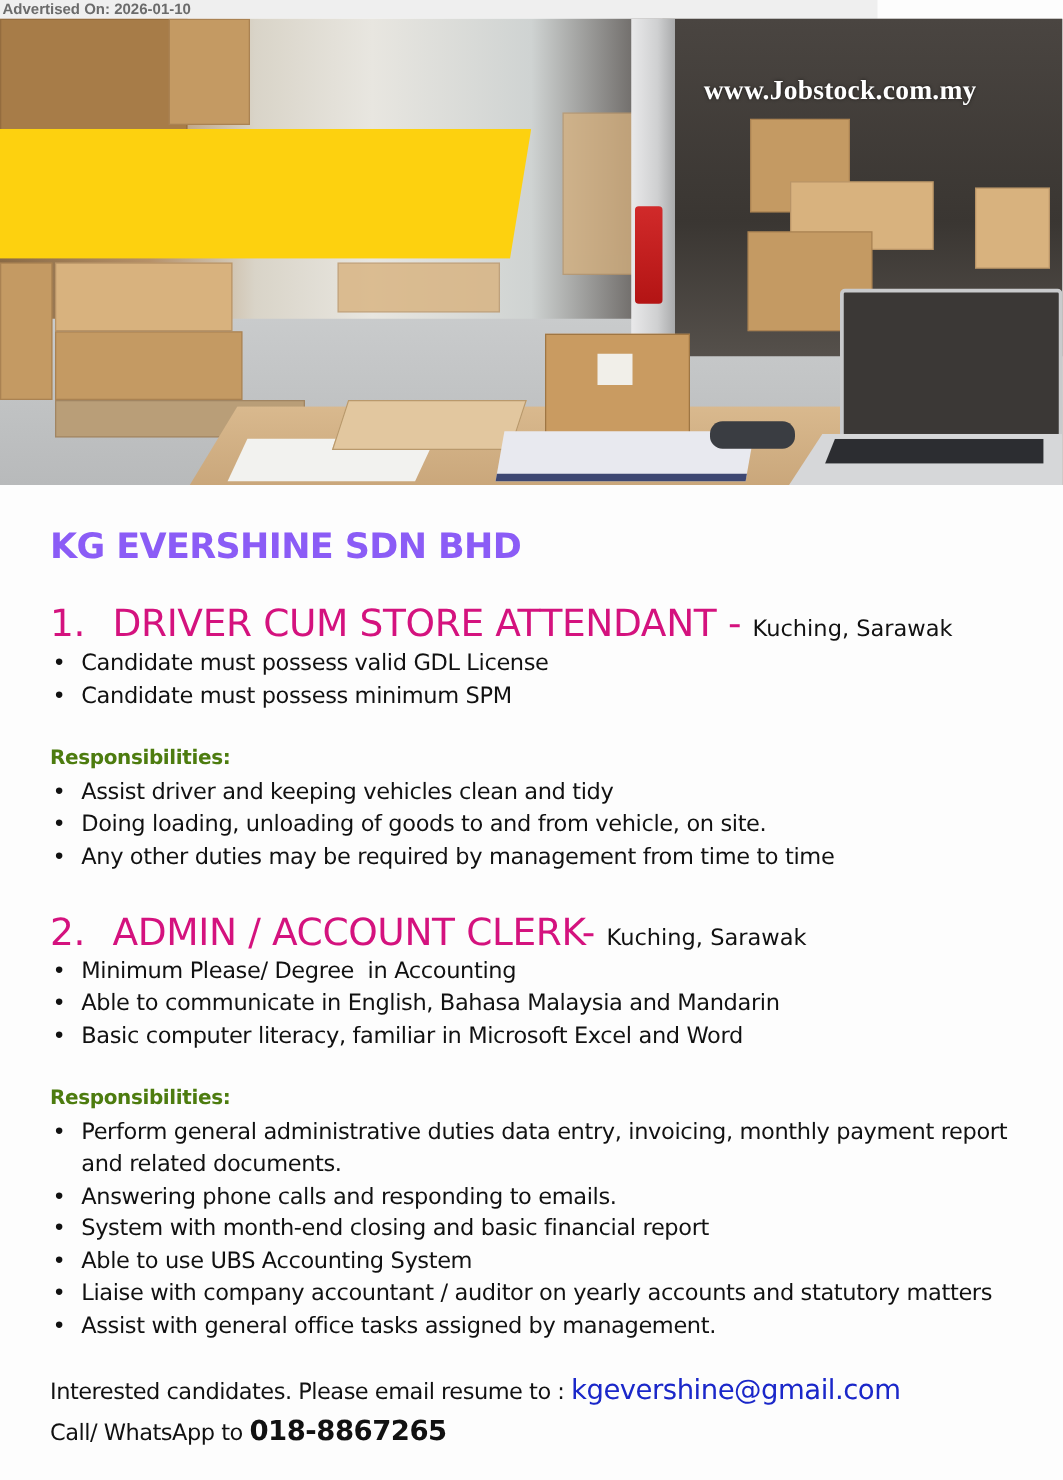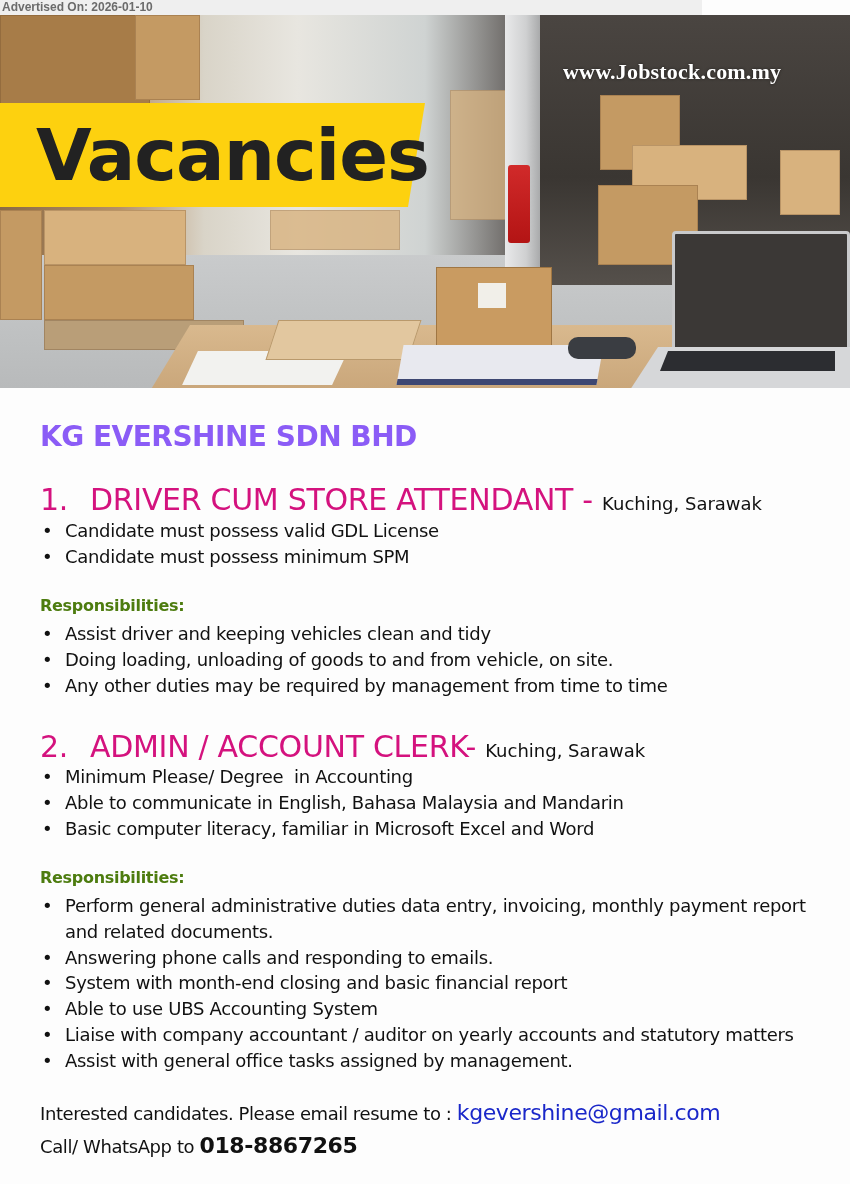--- a/index.html
+++ b/index.html
@@ -146,21 +146,20 @@
   <div class="layer book"></div>
   <div class="layer small-box"></div>
   <div class="layer label-sticker"></div>
   <div class="layer folder"></div>
   <div class="layer mouse"></div>
   <div class="layer laptop-screen"></div>
   <div class="layer laptop-base"></div>
   <div class="layer keyboard"></div>
 
   <div class="vac-banner"></div>
-  <div class="vac-title">Vacancies</div>
   <div class="jobstock-url">www.Jobstock.com.my</div>
 </div>
 
 <div class="content">
   <div class="company">KG EVERSHINE SDN BHD</div>
 
   <div class="job-title" style="top:94px;">
     <span class="num">1.</span><span>DRIVER CUM STORE ATTENDANT</span><span style="white-space:pre;"> - </span><span class="loc">Kuching, Sarawak</span>
   </div>
   <ul class="bullets" style="top:130px;">

